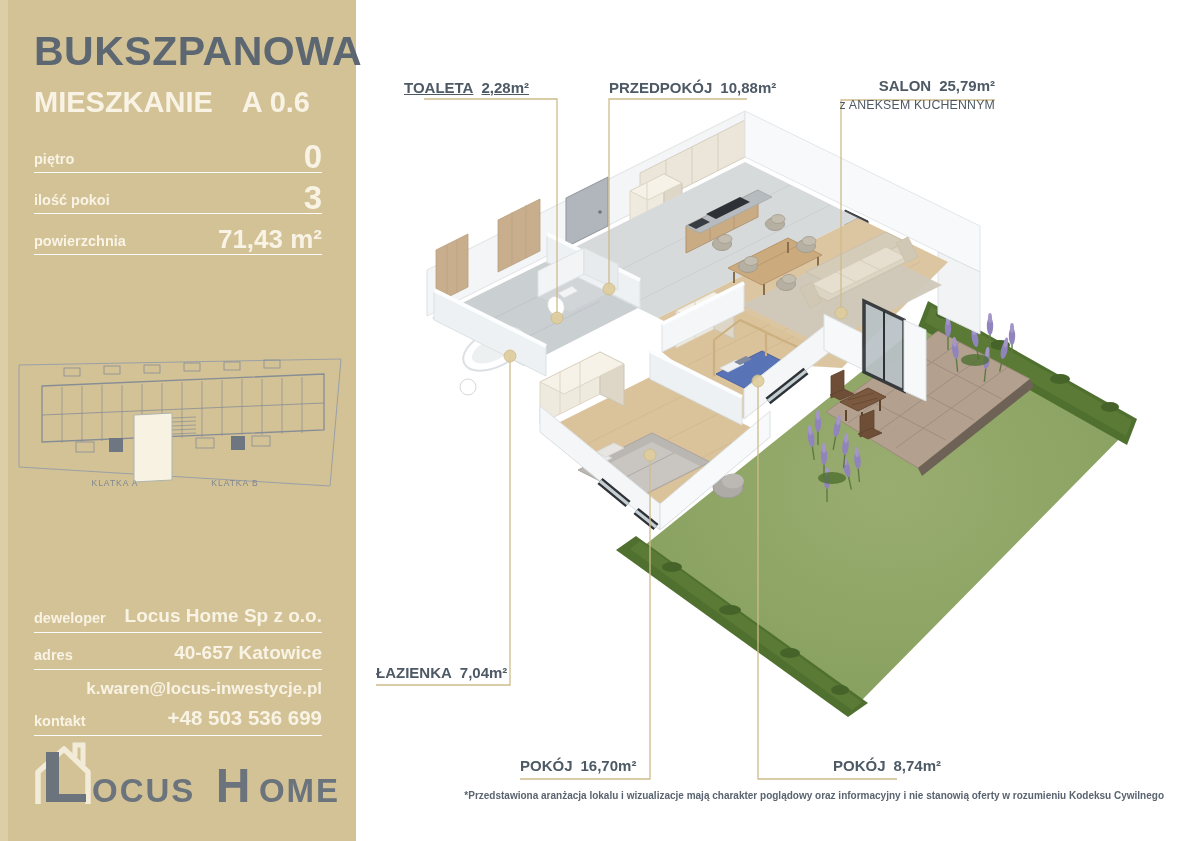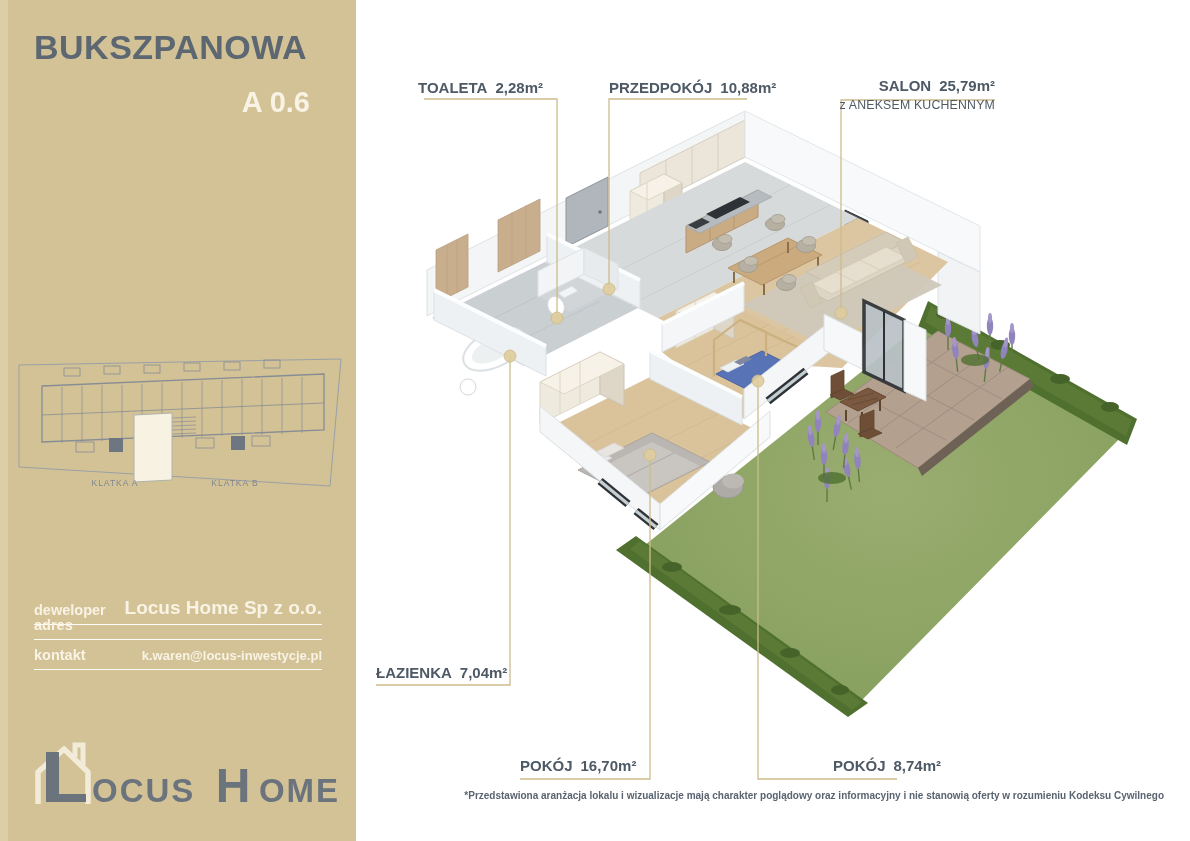--- a/index.html
+++ b/index.html
@@ -1,49 +1,64 @@
 <!DOCTYPE html>
 <html><head>
 <meta charset="utf-8">
 <style>
   html,body{margin:0;padding:0;}
   body{width:1190px;height:841px;position:relative;background:#ffffff;overflow:hidden;
        font-family:"Liberation Sans","DejaVu Sans",sans-serif;}
   .sidebar{position:absolute;left:0;top:0;width:356px;height:841px;
            background:linear-gradient(90deg,#dccfa8 0px,#dccfa8 8px,#d3c296 8px);}
-  .title{position:absolute;left:34px;top:28px;font-size:34px;font-weight:700;color:#5c6772;letter-spacing:.5px;}
+  .title{position:absolute;left:34px;top:28px;font-size:41px;font-weight:700;color:#5c6772;letter-spacing:.5px;}
   .subtitle{position:absolute;left:34px;top:86px;width:276px;display:flex;font-size:29px;font-weight:700;color:#f8f3e4;}
   .subtitle .unit-no{margin-left:auto;}
   .stats{position:absolute;left:34px;top:132px;width:288px;}
   .stat-row{position:relative;height:40px;border-bottom:1.6px solid rgba(255,255,255,.95);}
   .stat-label{position:absolute;left:0;bottom:5px;font-size:14.5px;font-weight:700;color:#f8f3e4;}
   .stat-value{position:absolute;right:0;bottom:-1px;font-size:33px;font-weight:700;color:#f8f3e4;line-height:1;}
   .stat-row.small .stat-value{font-size:26px;bottom:2px;}
   .contact{position:absolute;left:34px;top:597px;width:288px;color:#f8f3e4;}
   .c-row{position:relative;border-bottom:1.6px solid rgba(255,255,255,.95);padding-bottom:5px;margin-bottom:9px;}
   .c-label{position:absolute;left:0;bottom:6px;font-size:14.5px;font-weight:700;}
-  .c-val{display:block;text-align:right;font-weight:700;font-size:19px;line-height:1.15;}
-  .c-val.email{font-size:13px;}
+  .c-val{display:block;text-align:right;font-weight:700;font-size:19px;line-height:1.15;margin-top:8px;}
+  .c-val.email{font-size:17px;}
   .c-val.phone{font-size:20.5px;}
   .room-label{position:absolute;font-weight:700;font-size:15px;color:#4d5965;white-space:nowrap;}
   .room-label .area{margin-left:8px;}
   .room-label.right{text-align:right;}
   .room-sub{font-size:12.3px;letter-spacing:.2px;margin-top:4px;font-weight:400;}
   .disclaimer{position:absolute;right:26px;top:790px;font-size:10px;color:#5a6470;font-weight:700;}
   svg text{font-family:"Liberation Sans","DejaVu Sans",sans-serif;}
 </style>
 </head>
 <body>
 
 <div class="sidebar">
   <div class="title">BUKSZPANOWA</div>
   <div class="subtitle">
+    <span>MIESZKANIE</span>
     <span class="unit-no">A 0.6</span>
   </div>
 
+  <div class="stats">
+    <div class="stat-row">
+      <span class="stat-label">piętro</span>
+      <span class="stat-value">0</span>
+    </div>
+    <div class="stat-row">
+      <span class="stat-label">ilość pokoi</span>
+      <span class="stat-value">3</span>
+    </div>
+    <div class="stat-row small">
+      <span class="stat-label">powierzchnia</span>
+      <span class="stat-value">71,43 m²</span>
+    </div>
+  </div>
 
   <svg style="position:absolute;left:6px;top:338px;" width="346" height="152" viewBox="0 0 346 152">
     <g stroke="#9aa0a6" fill="none" stroke-width="1">
       <path d="M13,27 L335,21 L324,148 L13,129 Z"></path>
     </g>
     <g stroke="#878d95" fill="none" stroke-width="1.3">
       <path d="M36,48 L318,36 L318,92 L36,104 Z"></path>
       <path stroke-width="0.8" d="M36,77 L318,65"></path>
       <g stroke-width="0.7">
         <path d="M56,49 L56,105"></path>
@@ -86,24 +101,26 @@
     <text x="229" y="148" text-anchor="middle" font-size="8.5" letter-spacing="1" fill="#80878f">KLATKA B</text>
   </svg>
 
   <div class="contact">
     <div class="c-row">
       <span class="c-label">deweloper</span>
       <span class="c-val">Locus Home Sp z o.o.</span>
     </div>
     <div class="c-row">
       <span class="c-label">adres</span>
+      <span class="c-val">40-657 Katowice</span>
     </div>
     <div class="c-row">
       <span class="c-label">kontakt</span>
       <span class="c-val email">k.waren@locus-inwestycje.pl</span>
+      <span class="c-val phone">+48 503 536 699</span>
     </div>
   </div>
 
   <svg style="position:absolute;left:30px;top:740px;" width="310" height="80" viewBox="0 0 310 80">
     <g>
       <path d="M8,64 L8,32 L34,9 L58,32 L58,64" stroke="#f2ebd7" stroke-width="5.5" fill="none" stroke-linejoin="round"></path>
       <path d="M45,17 L45,5 L53,5 L53,25" stroke="#f2ebd7" stroke-width="5" fill="none"></path>
     </g>
     <g fill="#6b737c">
       <rect x="16" y="12" width="13" height="50"></rect>
@@ -356,21 +373,21 @@
   <g fill="#dfcd9d" stroke="#cdbc8b" stroke-width="1" opacity=".92">
     <circle cx="557" cy="318" r="6"></circle>
       <circle cx="609" cy="289" r="6"></circle>
       <circle cx="841" cy="313" r="6"></circle>
     <circle cx="510" cy="356" r="6"></circle>
       <circle cx="650" cy="455" r="6"></circle>
       <circle cx="758" cy="381" r="6"></circle>
   </g>
 </svg>
 
-<div class="room-label" style="left:418px;top:79px;">
+<div class="room-label" style="left:404px;top:79px;text-decoration:underline;">
   <span>TOALETA</span><span class="area">2,28m²</span>
 </div>
 <div class="room-label" style="left:609px;top:79px;">
   <span>PRZEDPOKÓJ</span><span class="area">10,88m²</span>
 </div>
 <div class="room-label right" style="left:780px;top:77px;width:215px;">
   <div>
     <span>SALON</span><span class="area">25,79m²</span>
   </div>
   <div class="room-sub">z ANEKSEM KUCHENNYM</div>

